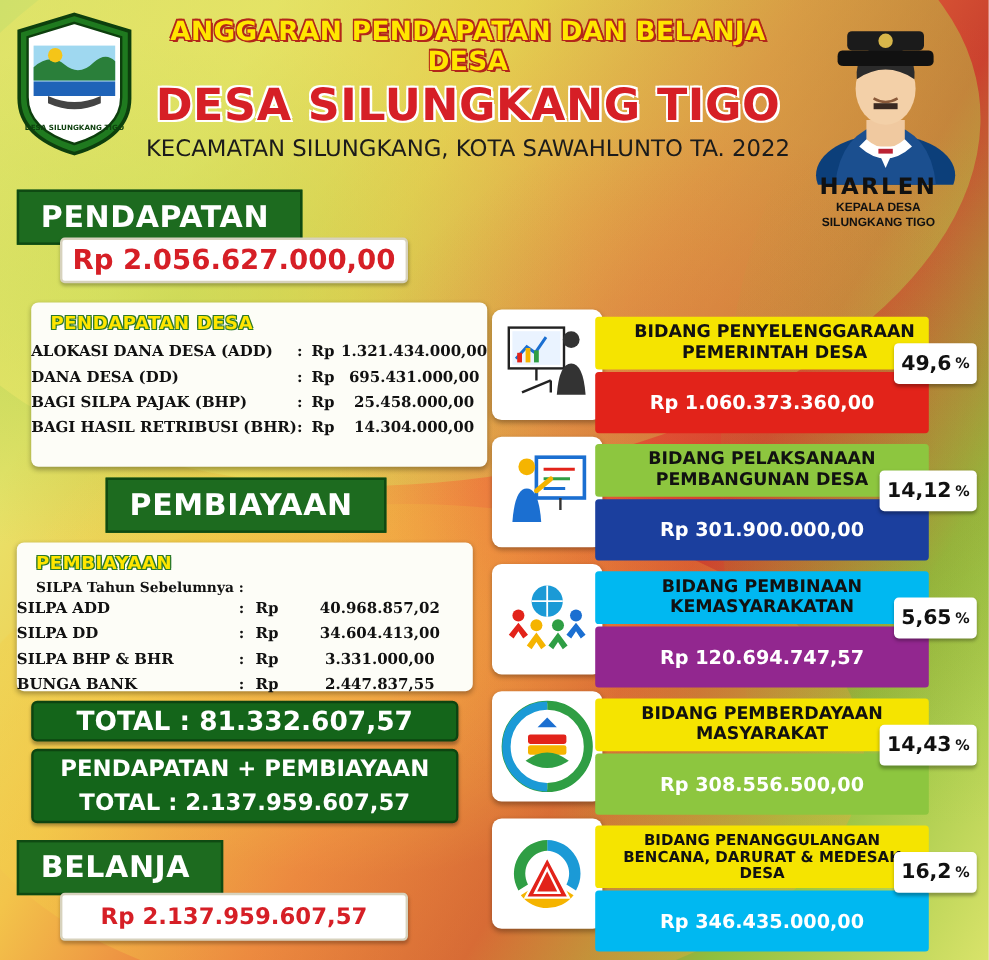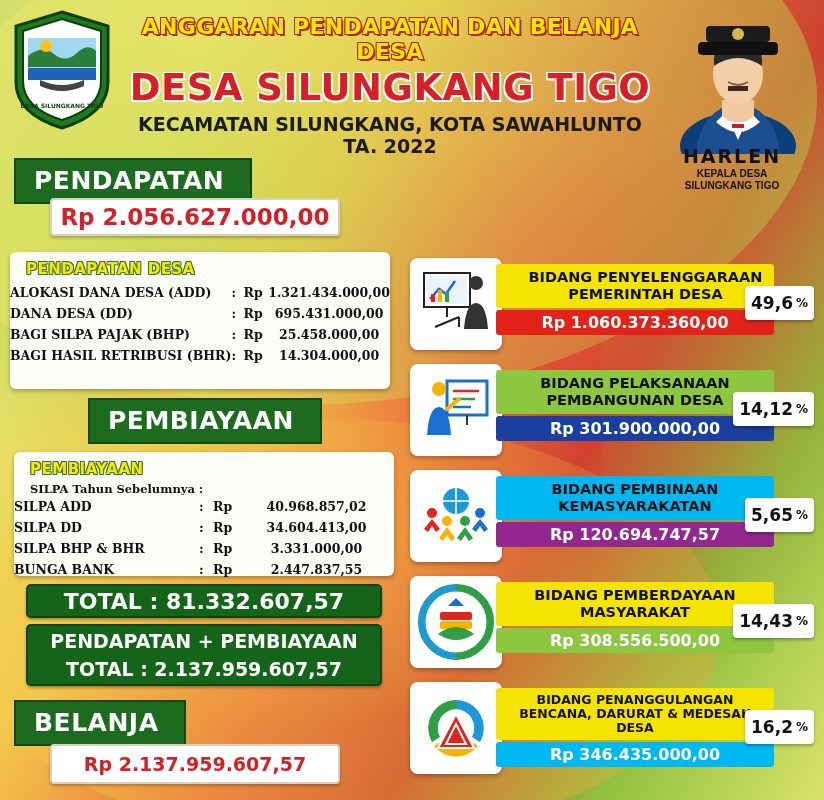--- a/index.html
+++ b/index.html
@@ -39,21 +39,21 @@
     color:#ffe600; -webkit-text-stroke:0px;
     text-shadow: 2px 2px 0 #b3261a, -1px -1px 0 #b3261a, 1px -1px 0 #b3261a, -1px 1px 0 #b3261a;
     font-family:"DejaVu Sans", sans-serif;
   }
   .t2 {
     font-size: 37px; font-weight: bold; color:#d61f26; margin-top:2px;
     text-shadow: 2px 2px 0 #ffffff, -1.5px -1.5px 0 #ffffff, 1.5px -1.5px 0 #ffffff, -1.5px 1.5px 0 #ffffff;
     font-family:"DejaVu Sans", sans-serif; letter-spacing:.5px;
   }
   .t3 {
-    font-size: 19px; font-weight:bold; color:#1b1b1b; margin-top:4px;
+    font-size: 19px; font-weight:normal; color:#1b1b1b; margin-top:4px;
     font-family:"DejaVu Sans", sans-serif;
   }
   .portrait { position:absolute; right:26px; top:4px; width:120px; height:150px; }
   .pname {
     position:absolute; right:12px; top:145px; width:160px; text-align:center;
     font-size:19px; font-weight:bold; color:#111; letter-spacing:2px;
     font-family:"DejaVu Sans", sans-serif;
   }
   .prole {
     position:absolute; right:12px; top:168px; width:160px; text-align:center;
@@ -74,21 +74,21 @@
     background:#fff; border:2px solid #d7d2bd; border-radius:4px;
     display:flex; align-items:center; justify-content:center;
     font-size:23px; font-weight:bold; color:#d61f26;
     font-family:"DejaVu Sans", sans-serif;
     box-shadow:0 2px 3px rgba(0,0,0,.25);
   }
   .white-card {
     position:absolute; background:#fdfdf7; border-radius:6px;
     box-shadow:0 2px 4px rgba(0,0,0,.3);
   }
-  #card-pendapatan { left:10px; top:252px; width:380px; height:137px; }
+  #card-pendapatan { left:26px; top:252px; width:380px; height:137px; }
   #card-pembiayaan { left:14px; top:452px; width:380px; height:124px; }
   .card-title {
     color:#ffe600; font-weight:bold; font-size:15px; letter-spacing:.5px;
     font-family:"DejaVu Sans", sans-serif;
     text-shadow: 1px 1px 0 #2d7a2a, -1px -1px 0 #2d7a2a, 1px -1px 0 #2d7a2a, -1px 1px 0 #2d7a2a;
     padding:8px 0 4px 16px;
   }
   table.fin { width:100%; border-collapse:collapse; font-family:"DejaVu Serif", serif; }
   table.fin td {
     font-size:12.5px; font-weight:bold; color:#111; padding:3px 0 3px 0;margin-top:34px;
@@ -129,21 +129,21 @@
     display:flex; align-items:center; justify-content:center;
   }
   .bi-body { position:absolute; left:86px; top:6px; width:278px; }
   .bi-title {
     text-align:center; font-weight:bold; font-size:14.5px; color:#111;
     font-family:"DejaVu Sans", sans-serif; line-height:17px; padding:5px 6px 5px 6px;
     border-radius:3px;
   }
   .bi-amount {
     text-align:center; font-weight:bold; font-size:16px; color:#fff;
-    font-family:"DejaVu Sans", serif; padding:3px 6px; margin-top:2px; border-radius:3px;
+    font-family:"DejaVu Sans", serif; padding:16px 6px; margin-top:2px; border-radius:3px;
   }
   .bi-pct {
     position:absolute; right:0; top:28px; min-width:66px; height:34px;
     background:#fff; border-radius:4px; box-shadow:0 2px 3px rgba(0,0,0,.3);
     display:flex; align-items:center; justify-content:center;
     font-weight:bold; font-size:17px; color:#111; padding:0 6px;
     font-family:"DejaVu Sans", sans-serif;
   }
   .bi-pct .unit { font-size:12px; margin-left:3px; }
   .tiny .bi-title { font-size:12.5px; line-height:14px; }

